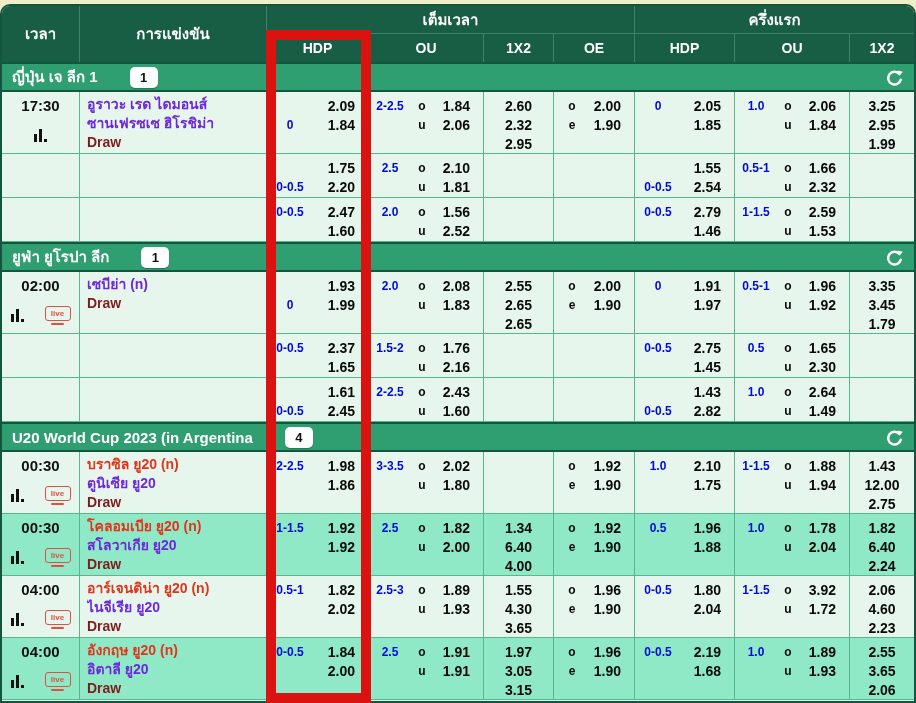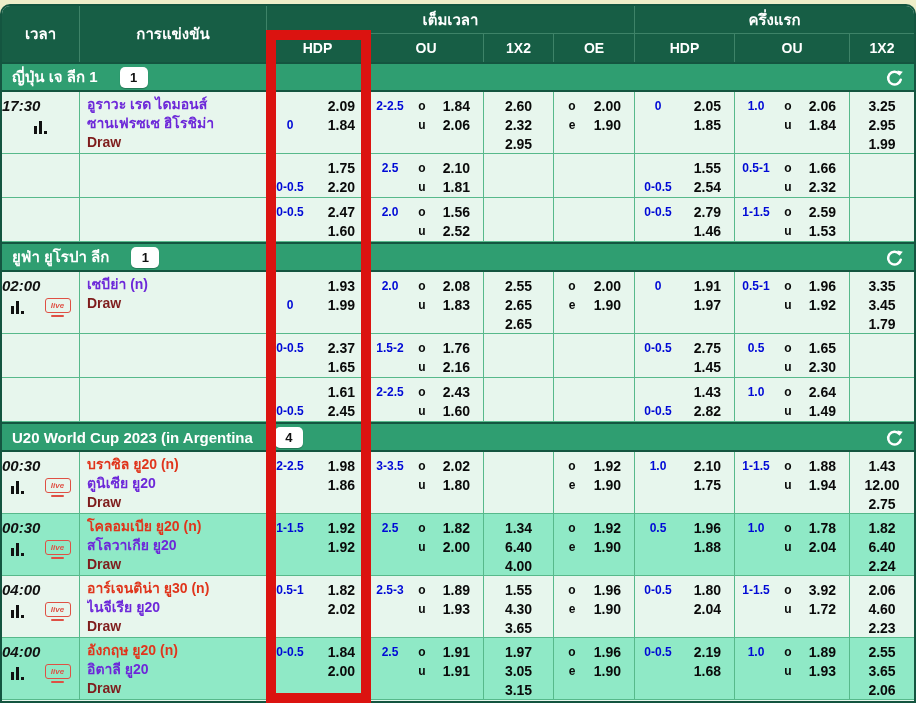--- a/index.html
+++ b/index.html
@@ -21,21 +21,21 @@
       font-weight:bold;font-size:15px;border-right:1px solid #3e8368;box-sizing:border-box;}
   .th.last{border-right:none;}
   .th-time{grid-column:1;grid-row:1/3;}
   .th-match{grid-column:2;grid-row:1/3;font-family:Liberation Serif, serif;}
   .th-group-ft{grid-column:3/7;grid-row:1;border-bottom:1px solid #3e8368;}
   .th-group-fh{grid-column:7/10;grid-row:1;border-bottom:1px solid #3e8368;border-right:none;}
   .th-sub{grid-row:2;font-size:14px;}
   
   .league{position:relative;display:flex;align-items:center;height:30px;background:#2f9e71;
           border-top:2px solid #145540;border-bottom:2px solid #145540;box-sizing:border-box;
-          color:#fff;font-weight:bold;font-size:15px;padding-left:10px;}
+          color:#fff;font-weight:bold;font-size:15px;padding-left:10px;gap:10px;}
   .badge{display:inline-flex;align-items:center;justify-content:center;margin-left:22px;
          min-width:20px;height:21px;padding:0 4px;background:#fff;color:#111;border-radius:5px;
          font-size:13px;box-shadow:0 1px 1px rgba(0,0,0,.25);}
   .refresh{position:absolute;right:10px;top:5px;width:19px;height:19px;cursor:pointer;}
   
   .row{background:#e7f6ed;}
   .row.hl{background:#8fe9c6;}
   .r-main{height:62px;}
   .r-sub{height:44px;}
   .r-u20{height:62px;}
@@ -44,23 +44,23 @@
   .cell.last{border-right:none;}
   .ln{display:flex;align-items:center;height:19px;}
   .hc{width:46px;text-align:center;color:#0009d6;font-size:12px;font-weight:bold;flex:none;}
   .hc.ou{width:42px;}
   .lt{width:22px;text-align:center;font-size:12px;font-weight:bold;color:#0a0a0a;flex:none;}
   .lt.oe{width:36px;}
   .od{flex:1;text-align:right;padding-right:13px;font-size:14px;font-weight:bold;color:#0a0a0a;}
   .x12 .ln{justify-content:center;}
   .x12 .od{flex:none;padding:0;}
   
-  .timec{text-align:left;font-style:italic;}
+  .timec{text-align:center;}
   .time{font-size:15px;font-weight:bold;color:#111;margin-top:1px;}
-  .icons{display:flex;align-items:flex-start;justify-content:center;gap:20px;margin-top:4px;height:18px;}
+  .icons{display:flex;align-items:flex-start;justify-content:center;gap:20px;margin-top:12px;height:18px;}
   .stats-ic{display:block;margin-top:2px;}
   .live{display:flex;flex-direction:column;align-items:center;cursor:pointer;}
   .live-box{display:flex;align-items:center;justify-content:center;width:24px;height:13px;
             border:1.5px solid #df5044;border-radius:3px;color:#df5044;font-size:8px;font-weight:bold;}
   .live-stand{width:13px;height:2px;background:#df5044;margin-top:1.5px;border-radius:1px;}
   .matchc{padding:3px 4px 0 7px;}
   .tm{font-size:14px;font-weight:bold;line-height:19px;white-space:nowrap;overflow:hidden;}
   .t-blue{color:#6d28d9;cursor:pointer;}
   .t-red{color:#e0351c;cursor:pointer;}
   .t-black{color:#7f1d1d;}
@@ -709,21 +709,21 @@
                   <rect x="10" y="11" width="3" height="3" fill="#111"></rect>
                 </svg>
               </span>
               <span class="live">
                 <span class="live-box">live</span>
                 <span class="live-stand"></span>
               </span>
             </div>
           </div>
           <div class="cell matchc">
-            <div class="tm t-red">อาร์เจนติน่า ยู30 (n)</div>
+            <div class="tm t-red">อาร์เจนติน่า ยู20 (n)</div>
             <div class="tm t-blue">ไนจีเรีย ยู20</div>
             <div class="tm t-black">Draw</div>
           </div>
           <div class="cell hdp">
             <div class="ln">
               <span class="hc">0.5-1</span>
               <span class="od">1.82</span>
             </div>
             <div class="ln">
               <span class="hc"></span>

